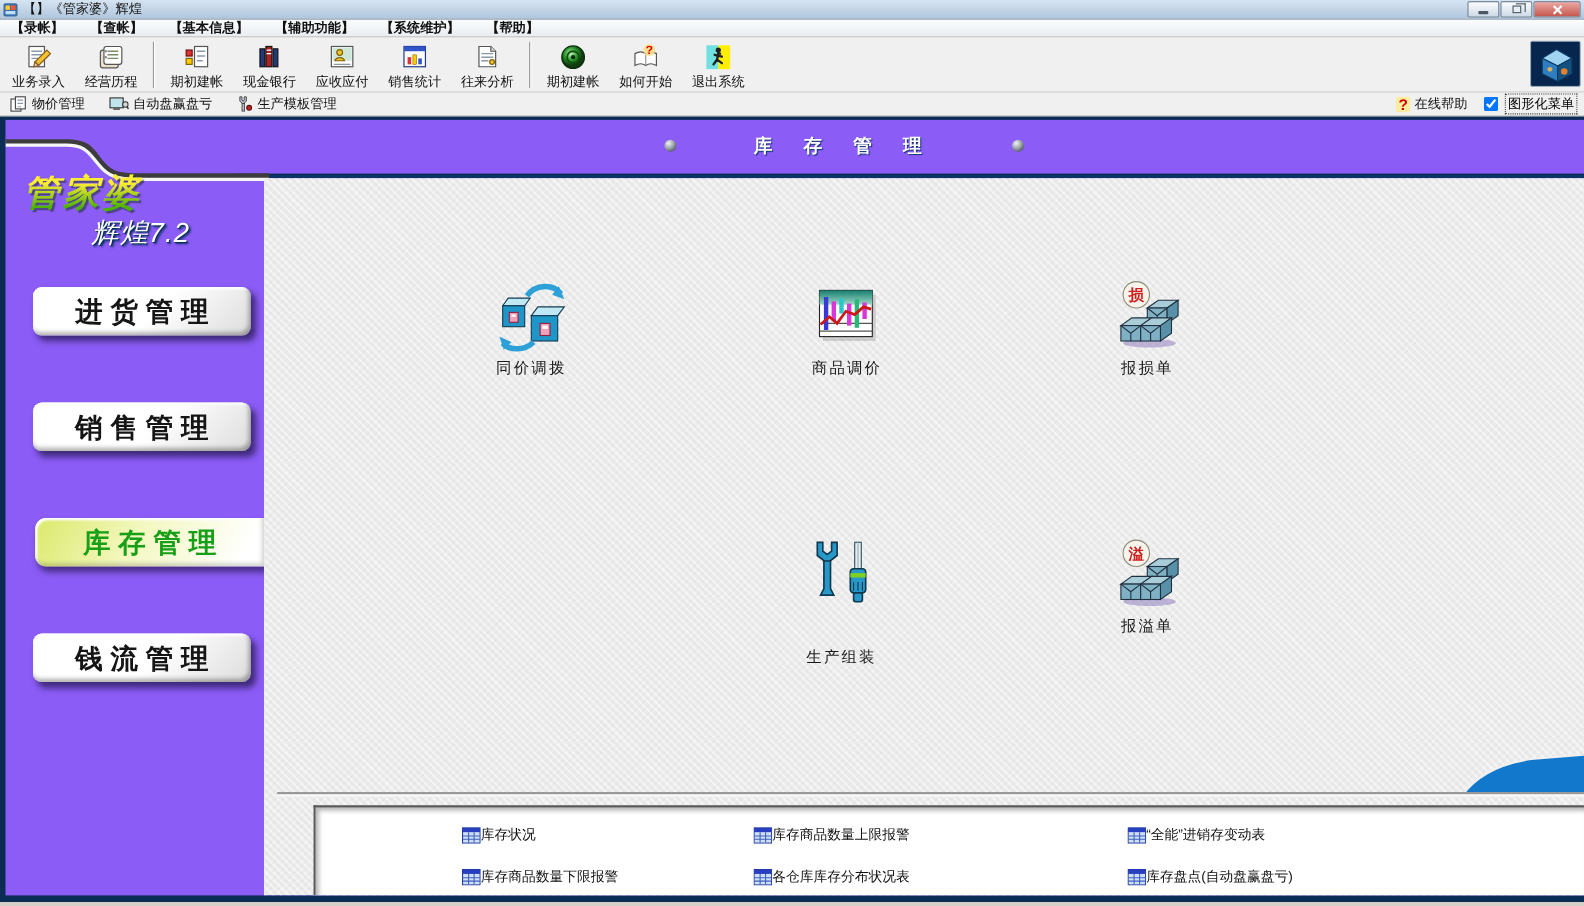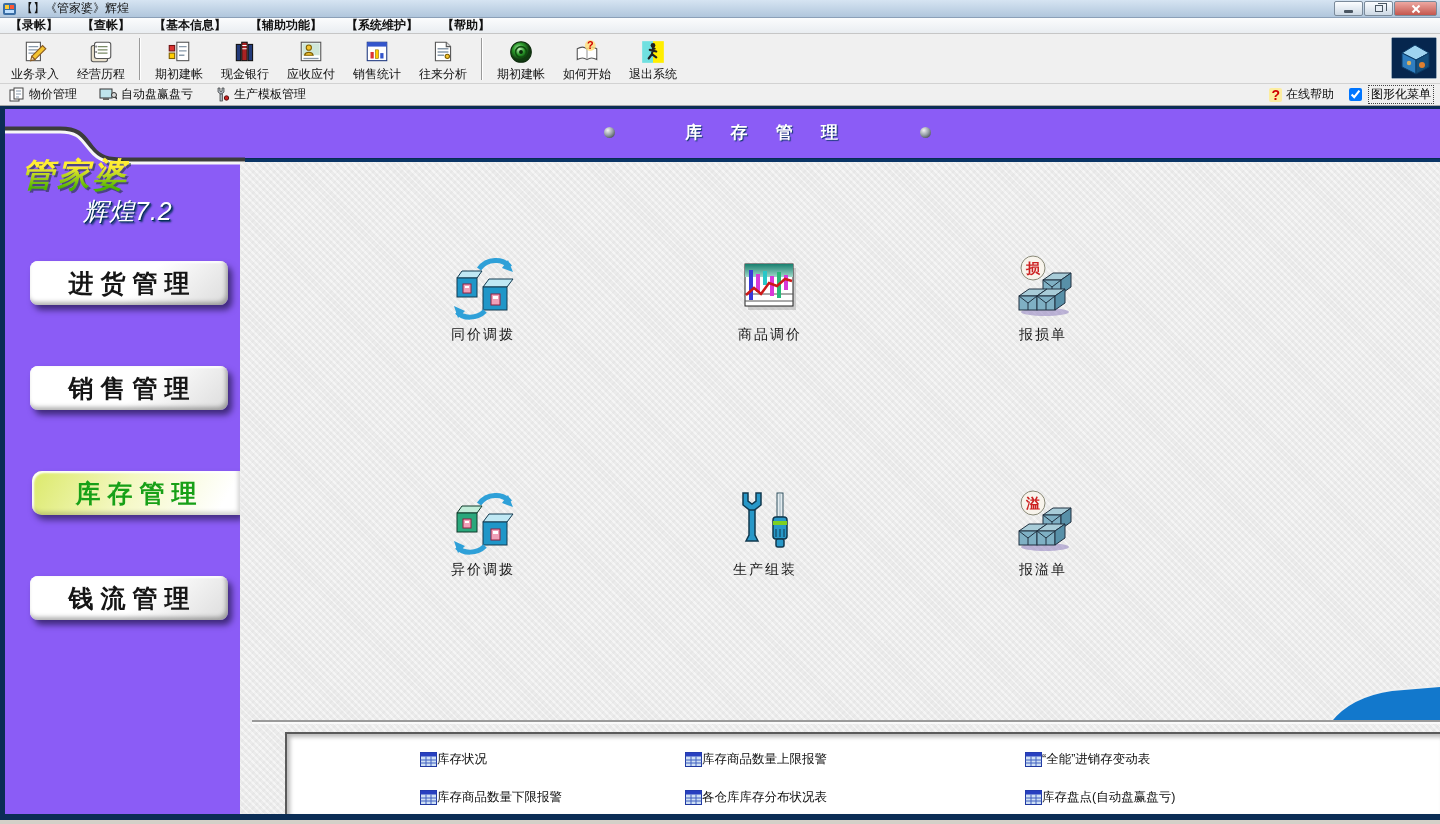--- a/index.html
+++ b/index.html
@@ -413,39 +413,22 @@
           <polygon points="26,42 36,35 54,35 44,42" fill="#a8ccd8" stroke="#203040"></polygon>
           <rect x="26" y="42" width="18" height="14" fill="#7fb0c4" stroke="#203040"></rect>
           <polygon points="44,42 54,35 54,49 44,56" fill="#5890a8" stroke="#203040"></polygon>
           <path d="M26,42 L35,49 L44,42 M35,49 L35,56" fill="none" stroke="#203040"></path>
           <circle cx="22" cy="14" r="12" fill="#f8f4ec" stroke="#8a8a78"></circle>
           <text x="22" y="19" text-anchor="middle" font-size="14" font-weight="bold" fill="#cc2020">损</text>
         </svg>
         <span class="mlabel">报损单</span>
       </div>
 
-      <div class="module" style="left:183px; top:327px;">
-        <svg width="64" height="66" viewBox="0 0 64 66">
-          <path d="M28,15 C36,4 52,4 59,13" fill="none" stroke="#2ea0d8" stroke-width="5"></path>
-          <polygon points="62,18 57,6 51,14" fill="#2ea0d8"></polygon>
-          <polygon points="6,24 11,17 31,17 26,24" fill="#c0ecd8" stroke="#0f3a2a"></polygon>
-          <rect x="6" y="24" width="20" height="19" fill="#2aa87c" stroke="#0f3a2a"></rect>
-          <rect x="12" y="30" width="8" height="9" fill="#f0a0b8" stroke="#902040"></rect>
-          <rect x="14" y="32" width="4" height="2" fill="#fff"></rect>
-          <polygon points="32,33 38,25 62,25 56,33" fill="#bfe8f4" stroke="#123a50"></polygon>
-          <rect x="32" y="33" width="24" height="23" fill="#1f96c8" stroke="#123a50"></rect>
-          <rect x="40" y="40" width="9" height="11" fill="#f0a0b8" stroke="#902040"></rect>
-          <rect x="42" y="42" width="5" height="3" fill="#fff"></rect>
-          <path d="M34,57 C26,65 12,65 6,58" fill="none" stroke="#2ea0d8" stroke-width="5"></path>
-          <polygon points="3,52 7,64 14,57" fill="#2ea0d8"></polygon>
-        </svg>
-        <span class="mlabel">异价调拨</span>
-      </div>
-
-      <div class="module" style="left:465px; top:327px;">
+
+      <div class="module" style="left:465px; top:327px;gap:28px;">
         <svg width="64" height="66" viewBox="0 0 64 66">
           <path d="M10,4 L10,16 L19,23 L28,16 L28,4 L23,4 L23,12 L19,15 L15,12 L15,4 Z" fill="#2898c8" stroke="#10384e" stroke-width="1.5"></path>
           <path d="M16,21 L16,46 L13,52 L25,52 L22,46 L22,21 Z" fill="#2898c8" stroke="#10384e" stroke-width="1.5"></path>
           <rect x="44" y="4" width="6" height="24" fill="#e4ecf0" stroke="#30505e"></rect>
           <path d="M47 4 v24" stroke="#9ab0ba"></path>
           <rect x="40" y="28" width="14" height="22" rx="3" fill="#2898c8" stroke="#10384e" stroke-width="1.5"></rect>
           <rect x="40" y="32" width="14" height="4" fill="#7fd020"></rect>
           <path d="M43 40 v8 M47 40 v8 M51 40 v8" stroke="#10384e"></path>
           <rect x="43" y="50" width="8" height="8" rx="2" fill="#2898c8" stroke="#10384e" stroke-width="1.5"></rect>
         </svg>

